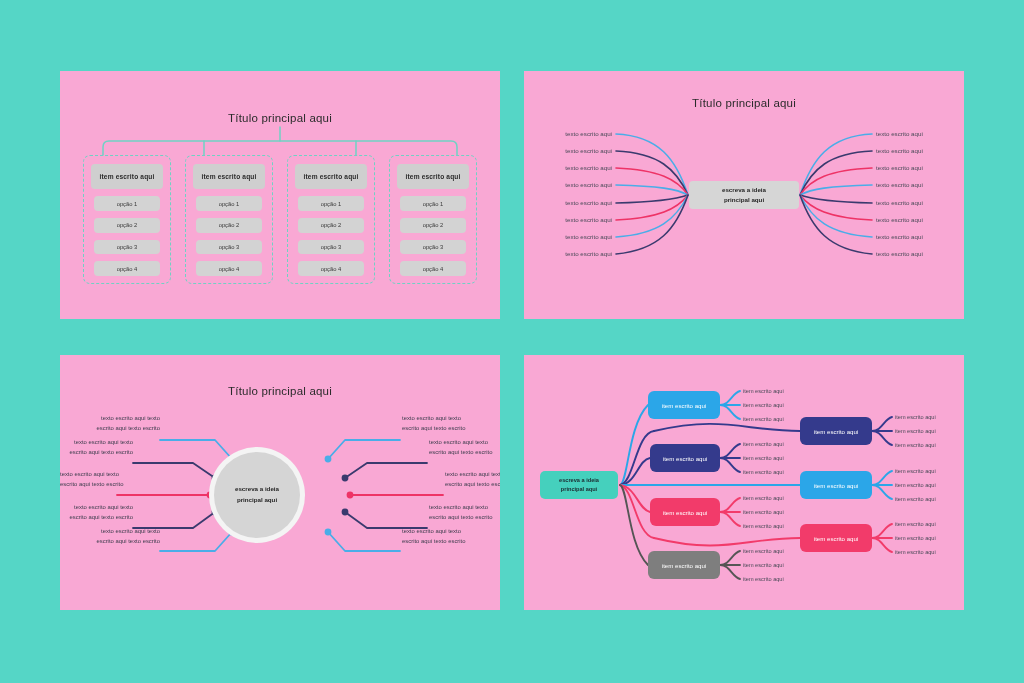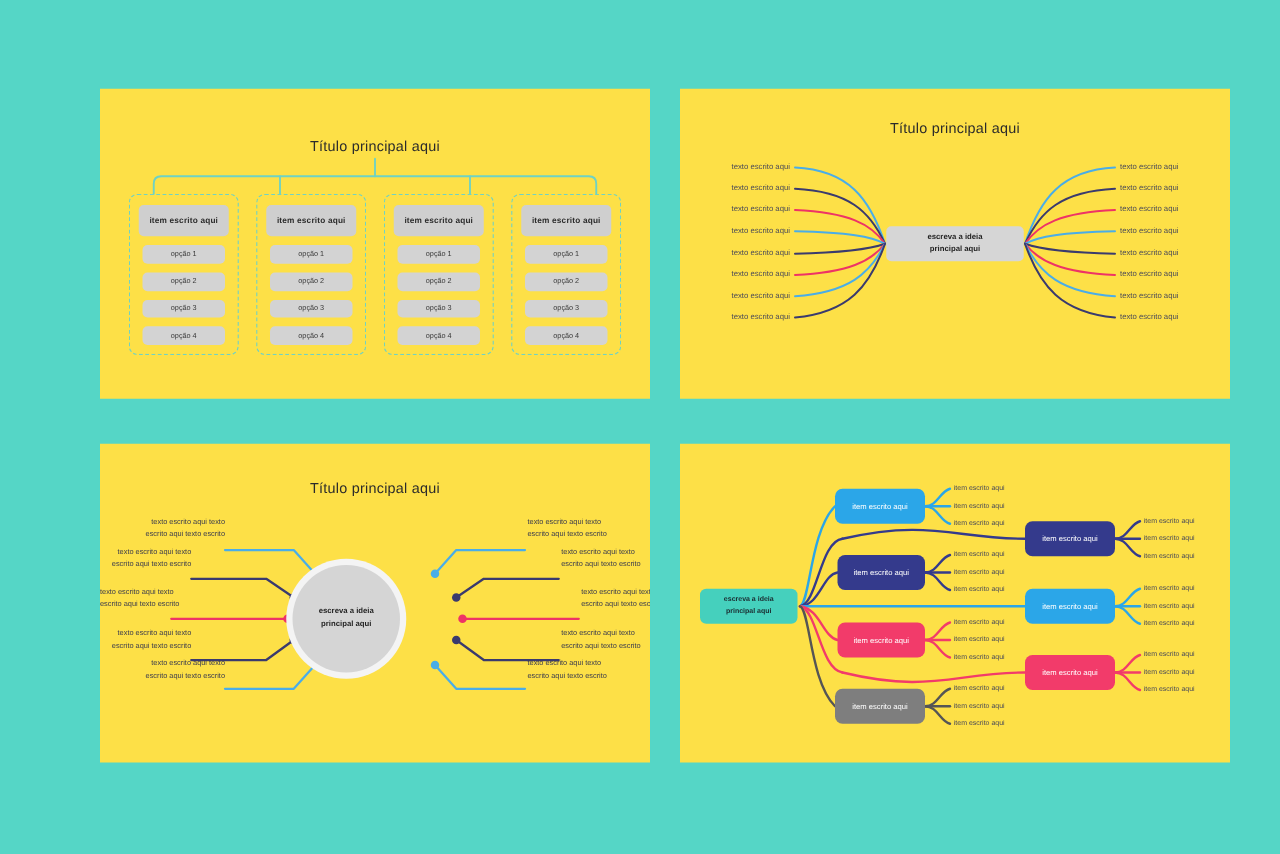--- a/index.html
+++ b/index.html
@@ -5,21 +5,21 @@
 <style>
   html,body{margin:0;padding:0;}
   body{
     width:1024px;height:683px;
     background:#55d6c6;
     font-family:"Liberation Sans", sans-serif;
     overflow:hidden;
     position:relative;
   }
   .canvas{position:absolute;left:0;top:0;width:1024px;height:683px;}
-  .panel{position:absolute;background:#fde047;overflow:hidden;margin-left:20px;}
+  .panel{position:absolute;background:#f9a8d4;overflow:hidden;}
   #panel1{left:60px;top:71px;width:440px;height:248px;}
   #panel2{left:524px;top:71px;width:440px;height:248px;}
   #panel3{left:60px;top:355px;width:440px;height:255px;}
   #panel4{left:524px;top:355px;width:440px;height:255px;}
 
   .p-title{
     position:absolute;width:100%;text-align:center;
     font-size:11.5px;color:#2b2b2b;letter-spacing:.2px;
   }
 

